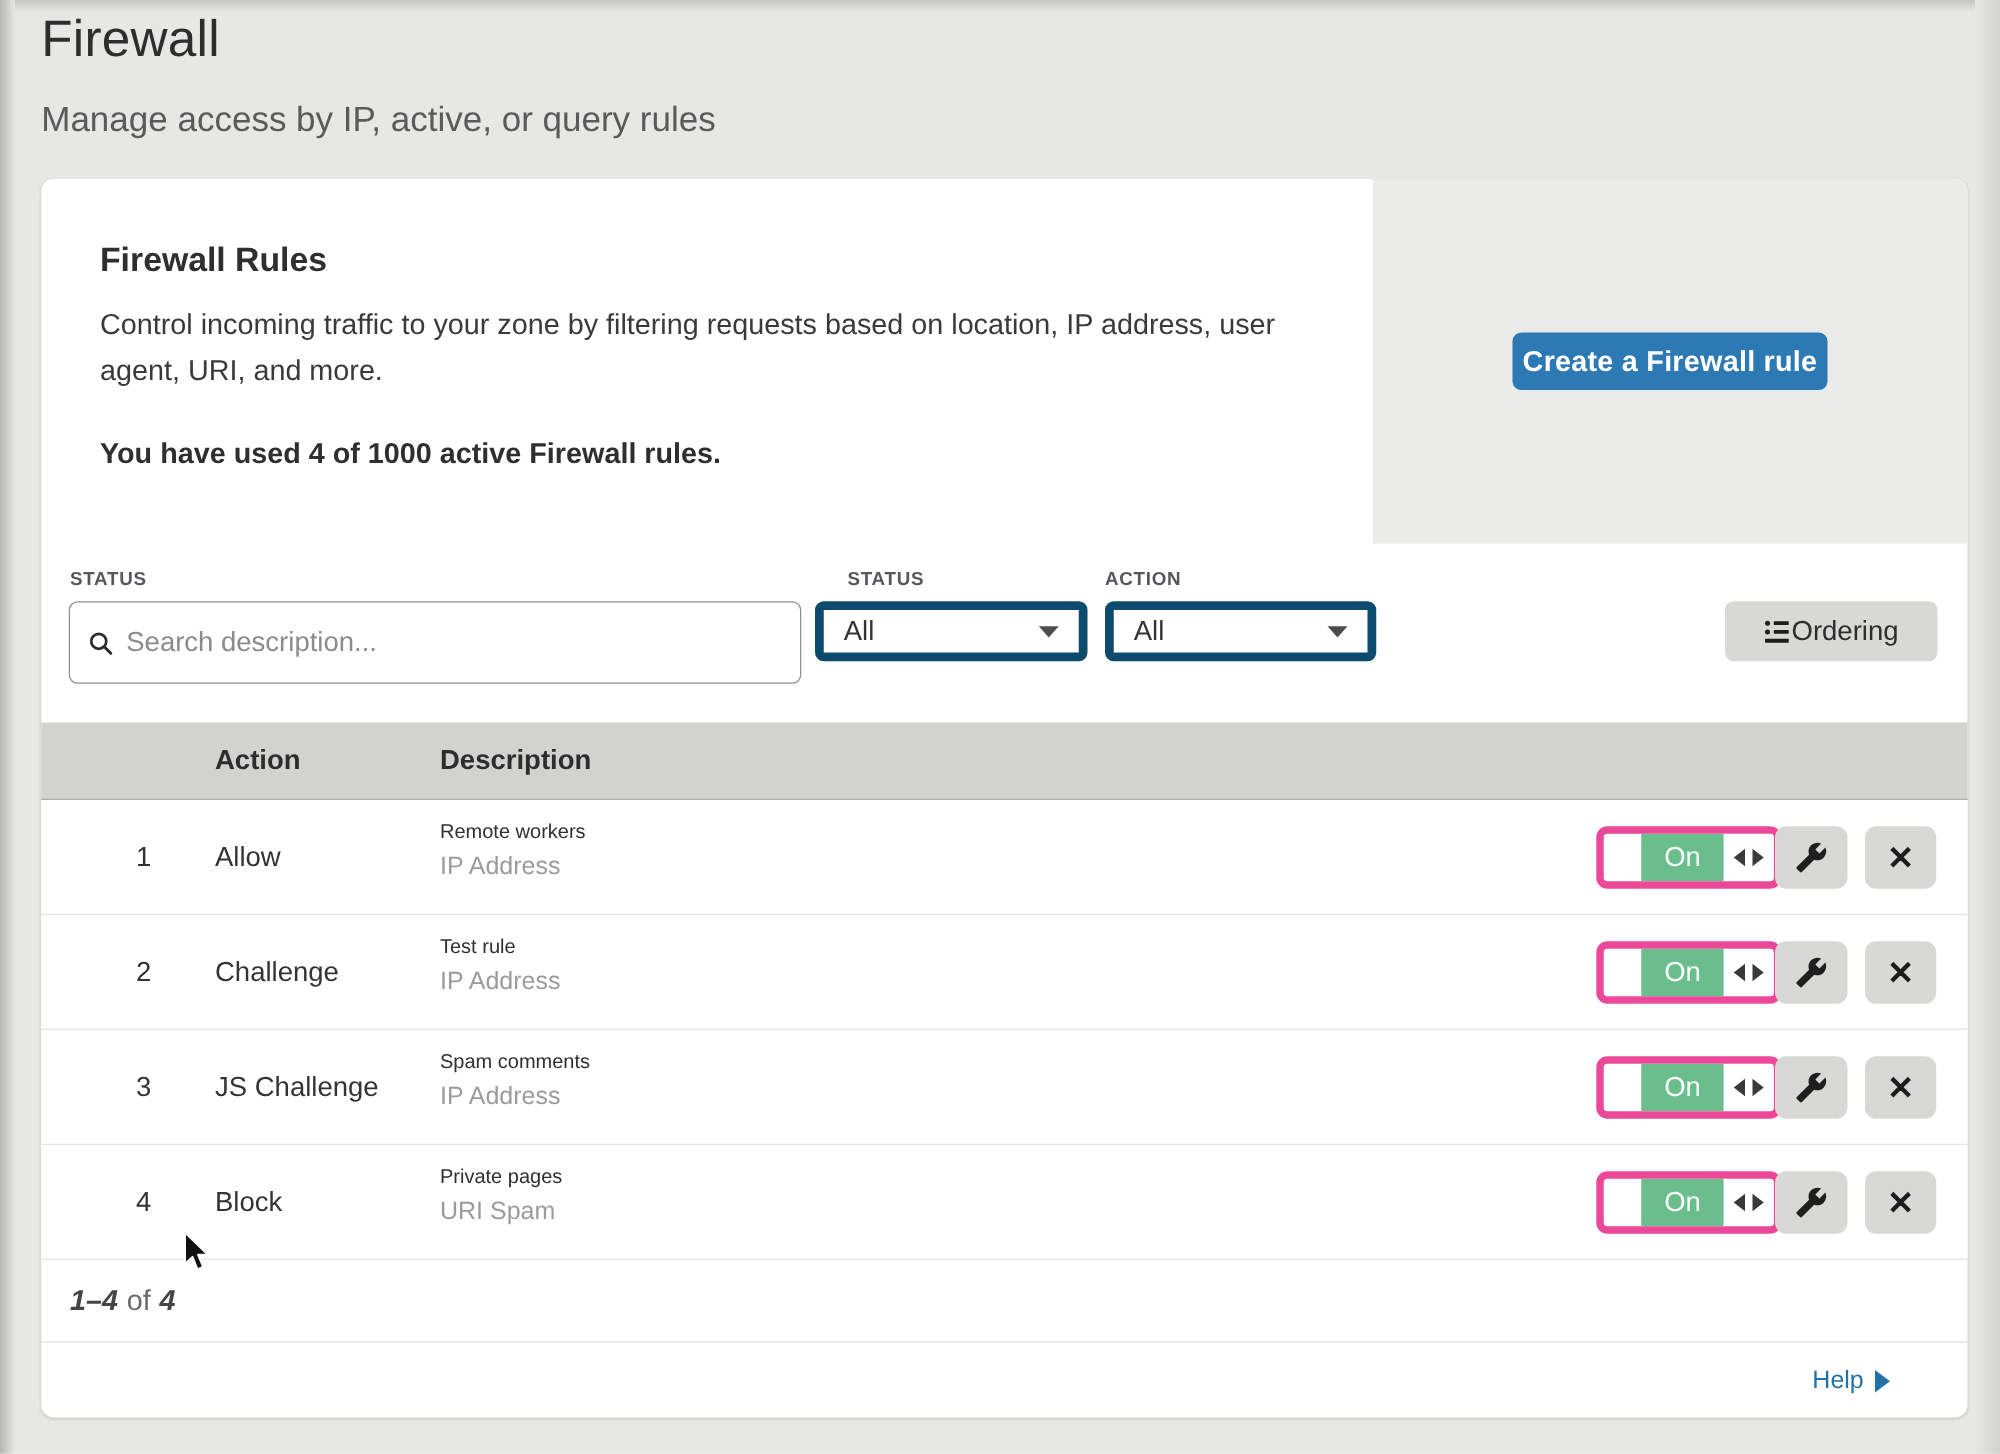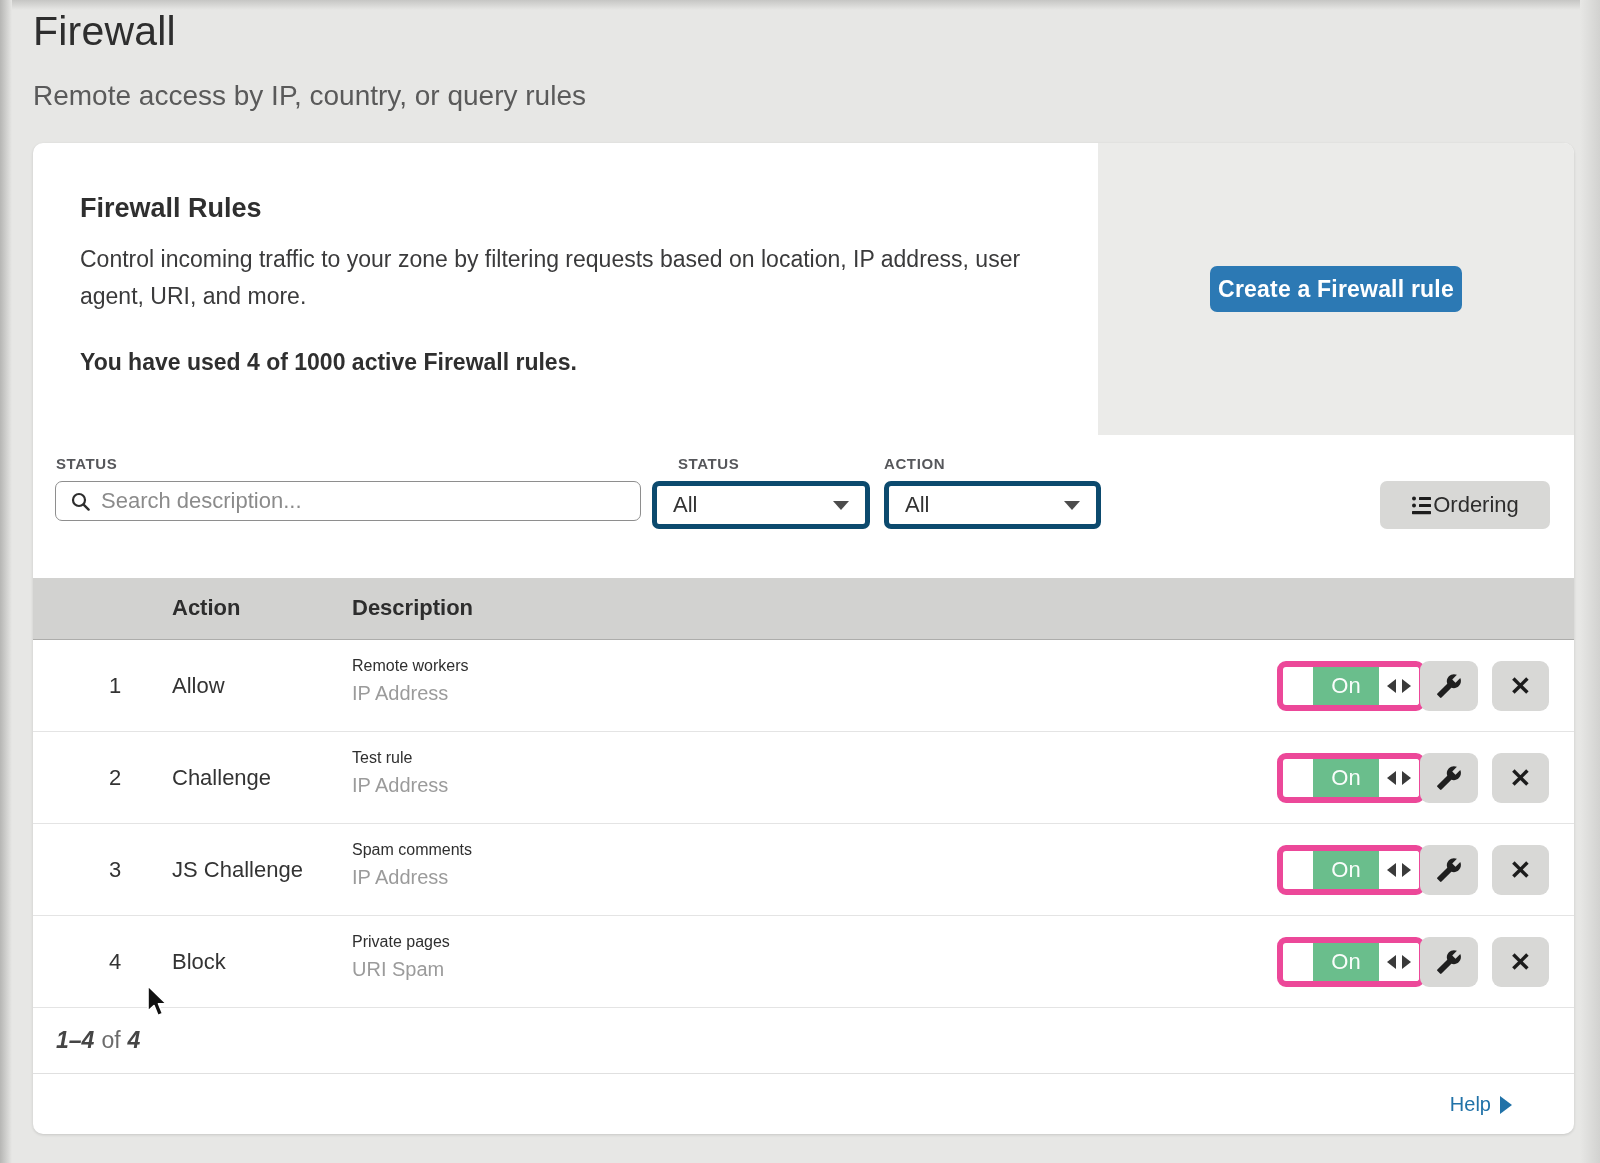--- a/index.html
+++ b/index.html
@@ -29,26 +29,26 @@
   .create-btn { border:none; cursor:pointer; background:#2c79b4; color:#ffffff;
     font-family:inherit; font-size:23px; font-weight:700; letter-spacing:0.2px;
     width:252px; height:46px; border-radius:7px; }
   .card-heading { position:absolute; left:47px; top:50px; font-size:27px; font-weight:700; color:#2f2f2f; }
   .card-desc { position:absolute; left:47px; top:98px; width:985px; font-size:23px; line-height:37px; color:#3a3a3b; }
   .card-usage { position:absolute; left:47px; top:206px; font-size:23px; font-weight:700; color:#2f2f2f; }
 
   
   .f-label { position:absolute; font-size:15px; font-weight:700; color:#56575b; letter-spacing:0.6px; top:312px; }
   .f-label.search { left:23px; } .f-label.status { left:645px; } .f-label.action { left:851px; }
-  .search-box { position:absolute; left:22px; top:338px; width:586px; height:40px;
+  .search-box { position:absolute; left:22px; top:338px; width:586px; height:66px;
     border:1px solid #8e8e8e; border-radius:7px; background:#fff; display:flex; align-items:center; padding:0 14px; }
   .search-box svg { flex:0 0 auto; margin-right:10px; }
   .search-box input { border:none; outline:none; flex:1; font-family:inherit; font-size:22px; color:#3a3a3a; background:transparent; }
   .search-box input::placeholder { color:#8b8b8b; }
-  .select { position:absolute; top:338px; height:48px; background:#fff; border:5px solid #0c4a6e; border-radius:7px;
+  .select { position:absolute; top:338px; height:48px; background:#fff; border:7px solid #0c4a6e; border-radius:7px;
     display:flex; align-items:center; justify-content:space-between; padding:0 16px; cursor:pointer; }
   .select.status { left:619px; width:218px; } .select.action { left:851px; width:217px; }
   .select .val { font-size:22px; color:#333; }
   .caret { width:0; height:0; border-left:8px solid transparent; border-right:8px solid transparent; border-top:9px solid #4c4c4c; }
   .ordering-btn { position:absolute; left:1347px; top:338px; width:170px; height:48px; border:none; cursor:pointer;
     background:#d8d8d6; border-radius:7px; display:flex; align-items:center; justify-content:center; 
     font-family:inherit; font-size:22px; color:#2d2d2d; }
 
   
   .thead { position:absolute; left:0; top:435px; width:100%; height:62px; background:#d2d2d0;
@@ -93,21 +93,21 @@
 </style>
 </head>
 <body>
 
 <div class="screen">
   <div class="edge-top"></div>
   <div class="edge-left"></div>
   <div class="edge-right"></div>
 
   <div class="page-title">Firewall</div>
-  <div class="page-subtitle">Remote access by IP, country, or query rules</div>
+  <div class="page-subtitle">Manage access by IP, active, or query rules</div>
 
   <div class="card">
 
     <div class="create-panel">
       <button class="create-btn">Create a Firewall rule</button>
     </div>
 
     <div class="card-heading">Firewall Rules</div>
     <div class="card-desc">Control incoming traffic to your zone by filtering requests based on location, IP address, user agent, URI, and more.</div>
     <div class="card-usage">You have used 4 of 1000 active Firewall rules.</div>

